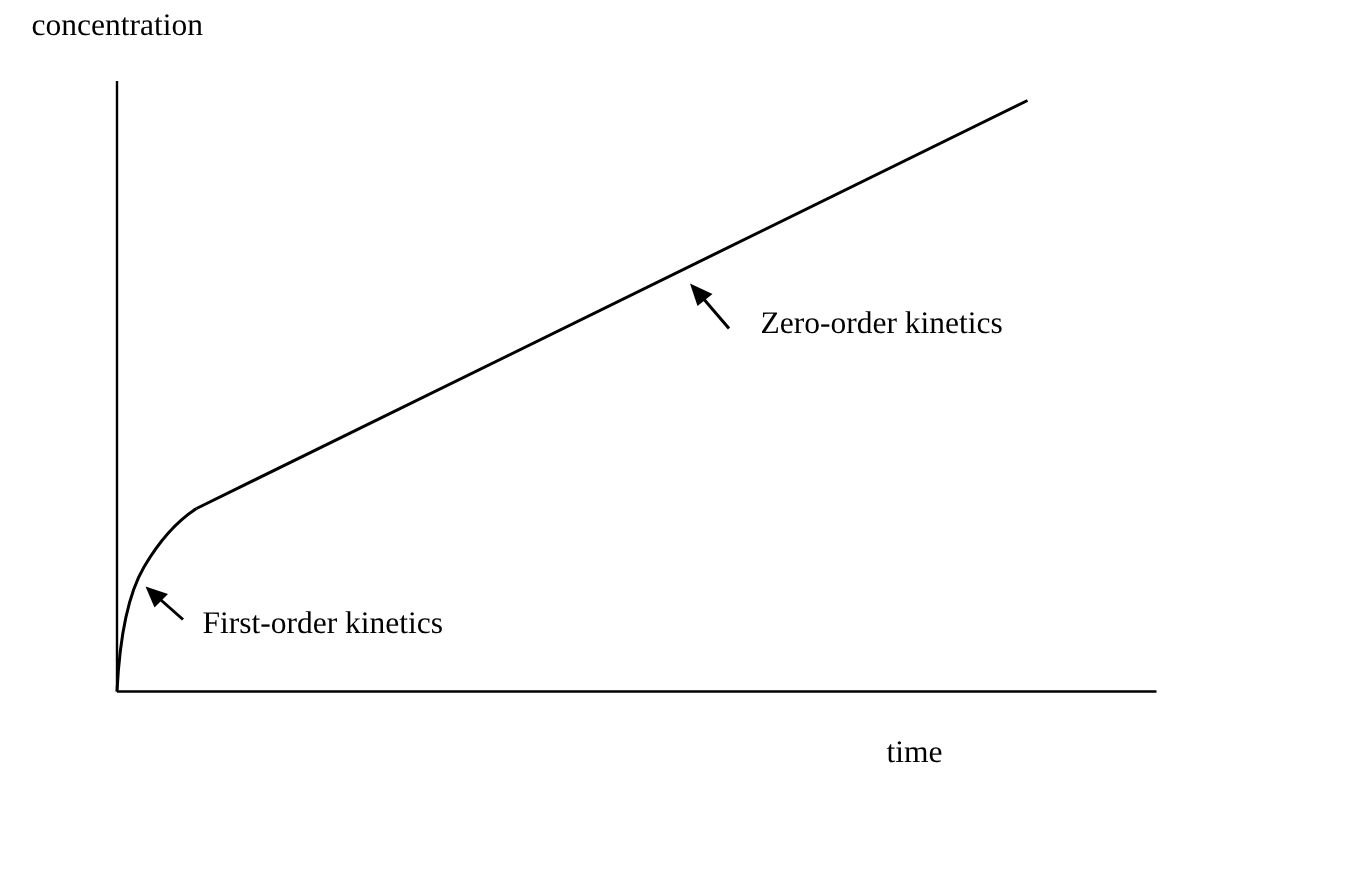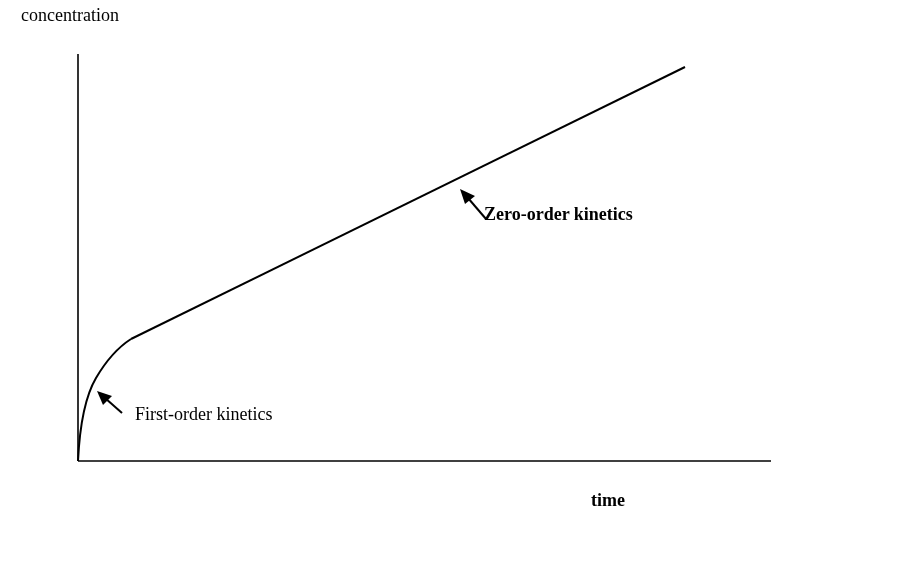--- a/index.html
+++ b/index.html
@@ -10,27 +10,27 @@
     body {
       width: 913px;
       height: 579px;
       position: relative;
       overflow: hidden;
       font-family: "Liberation Serif", "DejaVu Serif", serif;
       color: #000000;
     }
     .label {
       position: absolute;
-      font-size: 18px;
+      font-size: 21px;
       line-height: 1;
       white-space: nowrap;
     }
     #ylabel { left: 21px; top: 6px; }
-    #xlabel { left: 591px; top: 491px; font-weight: bold; }
-    #ann-zero { left: 484px; top: 205px; font-weight: bold; }
+    #xlabel { left: 591px; top: 491px; }
+    #ann-zero { left: 507px; top: 205px; }
     #ann-first { left: 135px; top: 405px; }
     svg#plot {
       position: absolute;
       left: 0;
       top: 0;
     }
   </style>
 </head>
 <body>
 

